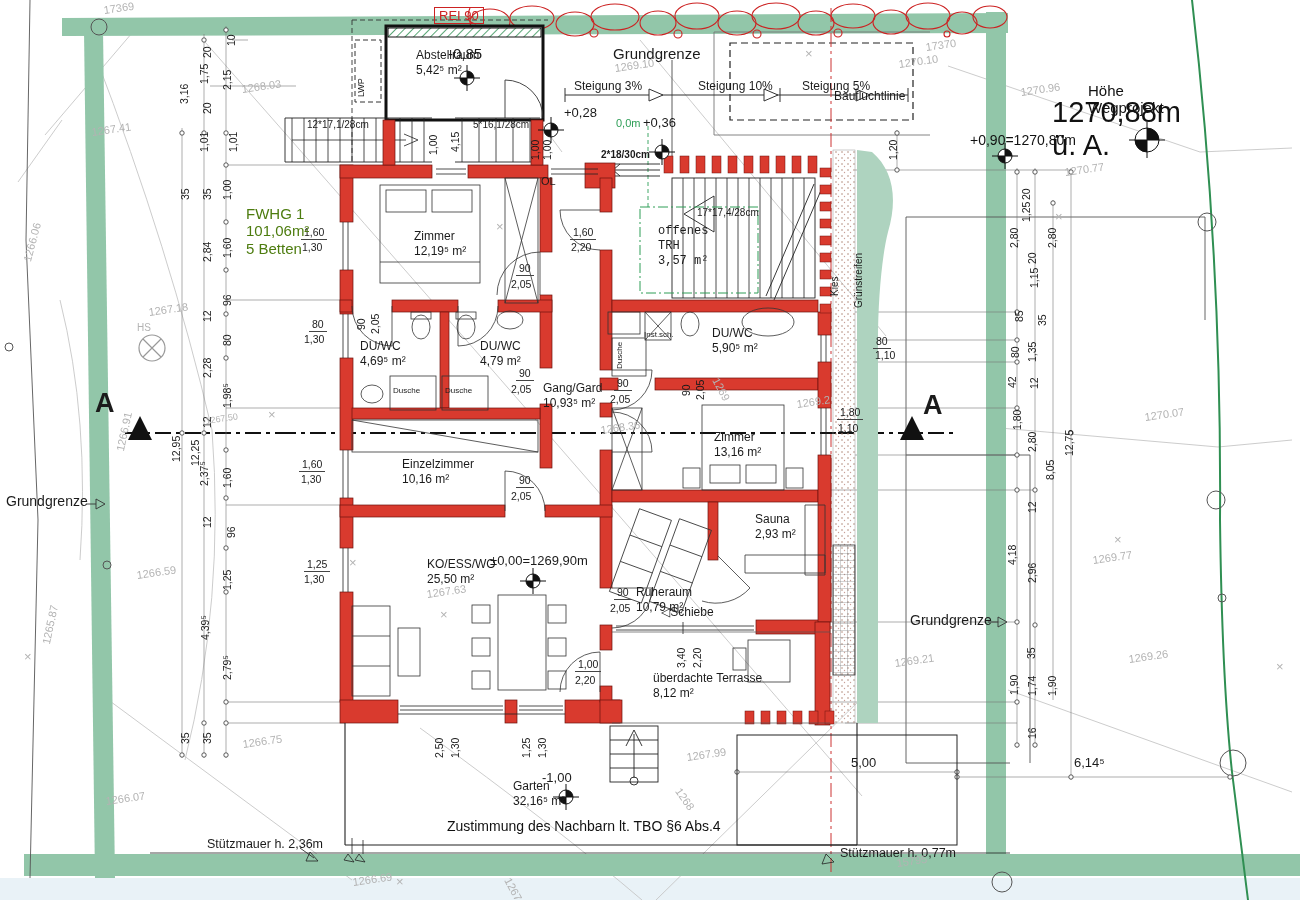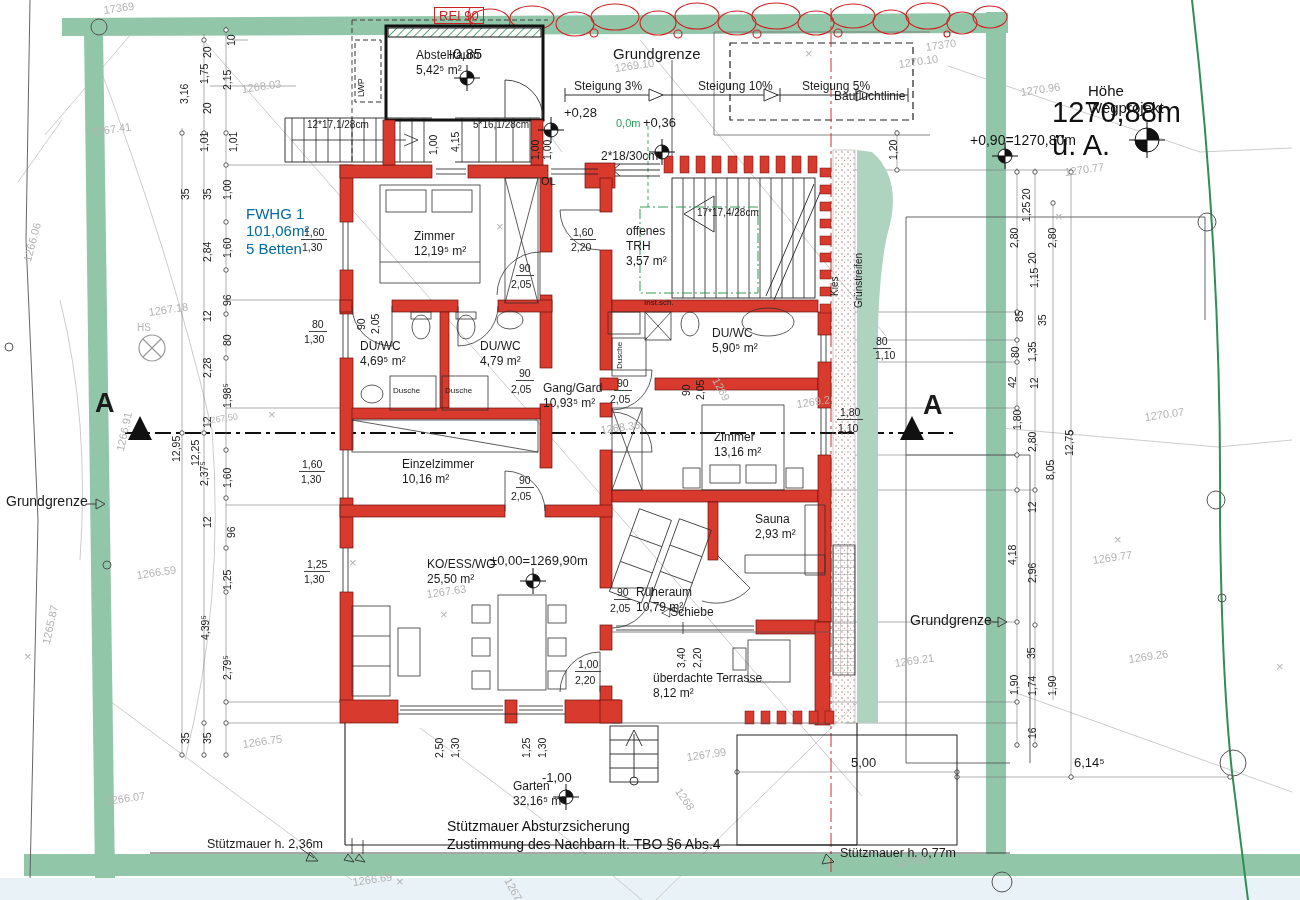--- a/index.html
+++ b/index.html
@@ -9,21 +9,21 @@
   #labels{position:absolute;left:0;top:0;width:1300px;height:900px;pointer-events:none;}
   .lbl{position:absolute;white-space:nowrap;color:#1b1b1b;line-height:1;}
   .lbl.g{color:#b3b3b3;}
   .lbl.grn{color:#2e9e57;}
   .lbl.red{color:#cc2222;}
   .lbl.b{font-weight:bold;}
   .lbl.box{border:1.5px solid #cc2222;padding:1px 4px;}
   .lbl.fr{border-bottom:1px solid #444;padding:0 3px 1px 3px;}
   .room{position:absolute;color:#1b1b1b;font-size:12px;line-height:1.25;white-space:pre-line;}
   .room .nm{max-width:64px;}
-  #fwhg{position:absolute;left:246px;top:205px;font-size:15px;line-height:1.15;color:#0369a1;}
+  #fwhg{position:absolute;left:246px;top:205px;font-size:15px;line-height:1.15;color:#4d7c0f;}
   #titleblk{position:absolute;left:970px;top:82px;color:#111;}
   #t-hoehe-label{position:absolute;left:118px;top:0;font-size:15px;}
   #t-hoehe-value{position:absolute;left:82px;top:14px;font-size:29px;}
   #t-weg-level{position:absolute;left:0px;top:50px;font-size:14px;}
   #notes{position:absolute;left:447px;top:817px;font-size:14px;line-height:1.3;color:#111;}
 </style>
 </head>
 <body>
 
 <div class="canvas">
@@ -464,26 +464,26 @@
       <span class="lbl b" style="left: 923px; top: 392px; font-size: 27px;">A</span>
       <span class="lbl red box" style="left: 434px; top: 7px; font-size: 13px;">REI 90</span>
       <span class="lbl " style="left: 448px; top: 46px; font-size: 15px;">-0,85</span>
       <span class="lbl " style="left: 532px; top: 106px; font-size: 13px; margin-left: 32px;">+0,28</span>
       <span class="lbl " style="left: 643px; top: 116px; font-size: 13px;">+0,36</span>
       <span class="lbl grn" style="left: 616px; top: 118px; font-size: 11px;">0,0m</span>
       <span class="lbl " style="left: 490px; top: 554px; font-size: 13px;">±0,00=1269,90m</span>
       <span class="lbl " style="left: 542px; top: 771px; font-size: 13px;">-1,00</span>
       <span class="lbl " style="left: 307px; top: 120px; font-size: 10px;">12*17,1/28cm</span>
       <span class="lbl " style="left: 473px; top: 120px; font-size: 10px;">5*16,1/28cm</span>
-      <span class="lbl " style="left: 601px; top: 150px; font-size: 12px;">2*18/30cm</span>
+      <span class="lbl " style="left: 601px; top: 150px; font-size: 10px; font-weight: bold;">2*18/30cm</span>
       <span class="lbl " style="left: 697px; top: 208px; font-size: 10px;">17*17,4/28cm</span>
       <span class="lbl " style="left: 541px; top: 176px; font-size: 11px;">OL</span>
       <span class="lbl " style="left: 357px; top: 97px; font-size: 9px; transform-origin: 0px 0px; transform: rotate(-90deg);">LWP</span>
       <span class="lbl g" style="left: 137px; top: 323px; font-size: 10px;">HS</span>
-      <span class="lbl " style="left: 608px; top: 299px; font-size: 8px; padding-left: 36px;">Inst.sch.</span>
+      <span class="lbl " style="left: 608px; top: 331px; font-size: 8px; padding-left: 36px;">Inst.sch.</span>
       <span class="lbl " style="left: 393px; top: 387px; font-size: 8px;">Dusche</span>
       <span class="lbl " style="left: 445px; top: 387px; font-size: 8px;">Dusche</span>
       <span class="lbl " style="left: 616px; top: 369px; font-size: 8px; transform-origin: 0px 0px; transform: rotate(-90deg);">Dusche</span>
       <span class="lbl " style="left: 830px; top: 296px; font-size: 10px; transform-origin: 0px 0px; transform: rotate(-90deg);">Kies</span>
       <span class="lbl " style="left: 854px; top: 308px; font-size: 10px; transform-origin: 0px 0px; transform: rotate(-90deg);">Grünstreifen</span>
       <span class="lbl " style="left: 661px; top: 606px; font-size: 12px;">◁Schiebe</span>
       <span class="lbl " style="left: 207px; top: 838px; font-size: 12.5px;">Stützmauer h. 2,36m</span>
       <span class="lbl " style="left: 840px; top: 847px; font-size: 12.5px;">Stützmauer h. 0,77m</span>
       <span class="lbl " style="left: 226px; top: 46px; font-size: 10.5px; transform-origin: 0px 0px; transform: rotate(-90deg);">10</span>
       <span class="lbl " style="left: 202px; top: 58px; font-size: 10.5px; transform-origin: 0px 0px; transform: rotate(-90deg);">20</span>
@@ -618,21 +618,21 @@
       <span class="lbl g" style="left: 440px; top: 608px; font-size: 13px;">×</span>
       <span class="lbl g" style="left: 1114px; top: 533px; font-size: 13px;">×</span>
       <span class="lbl g" style="left: 1276px; top: 660px; font-size: 13px;">×</span>
       <span class="lbl g" style="left: 268px; top: 408px; font-size: 13px;">×</span>
       <span class="lbl g" style="left: 396px; top: 875px; font-size: 13px;">×</span>
       <span class="lbl g" style="left: 24px; top: 650px; font-size: 13px;">×</span>
       <div class="room" style="left: 416px; top: 48px;"><div>Abstellraum</div><div>5,42⁵ m²</div></div>
       <div class="room" style="left: 414px; top: 229px;"><div>Zimmer</div><div>12,19⁵ m²</div></div>
       <div class="room" style="left: 360px; top: 339px;"><div>DU/WC</div><div>4,69⁵ m²</div></div>
       <div class="room" style="left: 480px; top: 339px;"><div>DU/WC</div><div>4,79 m²</div></div>
-      <div class="room" style="left: 626px; top: 224px;"><div class="nm">offenes TRH</div><div>3,57 m²</div></div>
+      <div class="room" style="left: 658px; top: 224px; font-family: Liberation Mono, monospace;"><div class="nm">offenes TRH</div><div>3,57 m²</div></div>
       <div class="room" style="left: 712px; top: 326px;"><div>DU/WC</div><div>5,90⁵ m²</div></div>
       <div class="room" style="left: 543px; top: 381px;"><div>Gang/Gard</div><div>10,93⁵ m²</div></div>
       <div class="room" style="left: 714px; top: 430px;"><div>Zimmer</div><div>13,16 m²</div></div>
       <div class="room" style="left: 402px; top: 457px;"><div>Einzelzimmer</div><div>10,16 m²</div></div>
       <div class="room" style="left: 755px; top: 512px;"><div>Sauna</div><div>2,93 m²</div></div>
       <div class="room" style="left: 427px; top: 557px;"><div>KO/ESS/WO</div><div>25,50 m²</div></div>
       <div class="room" style="left: 636px; top: 585px;"><div>Ruheraum</div><div>10,79 m²</div></div>
       <div class="room" style="left: 653px; top: 671px;"><div>überdachte Terrasse</div><div>8,12 m²</div></div>
       <div class="room" style="left: 470px; top: 779px; margin-left: 43px;"><div>Garten</div><div>32,16⁵ m²</div></div>
     </div>
@@ -643,17 +643,16 @@
   <div>5 Betten</div>
 </div>
 
 <div id="titleblk">
   <div id="t-hoehe-label">Höhe Wegprojekt</div>
   <div id="t-hoehe-value">1270,88m ü. A.</div>
   <div id="t-weg-level">+0,90=1270,80m</div>
 </div>
 
 <div id="notes">
-  <div>Stützmauer Absturzsicherung</div>
   <div>Zustimmung des Nachbarn lt. TBO §6 Abs.4</div>
 </div>
 
 </div>
 
 </body></html>

